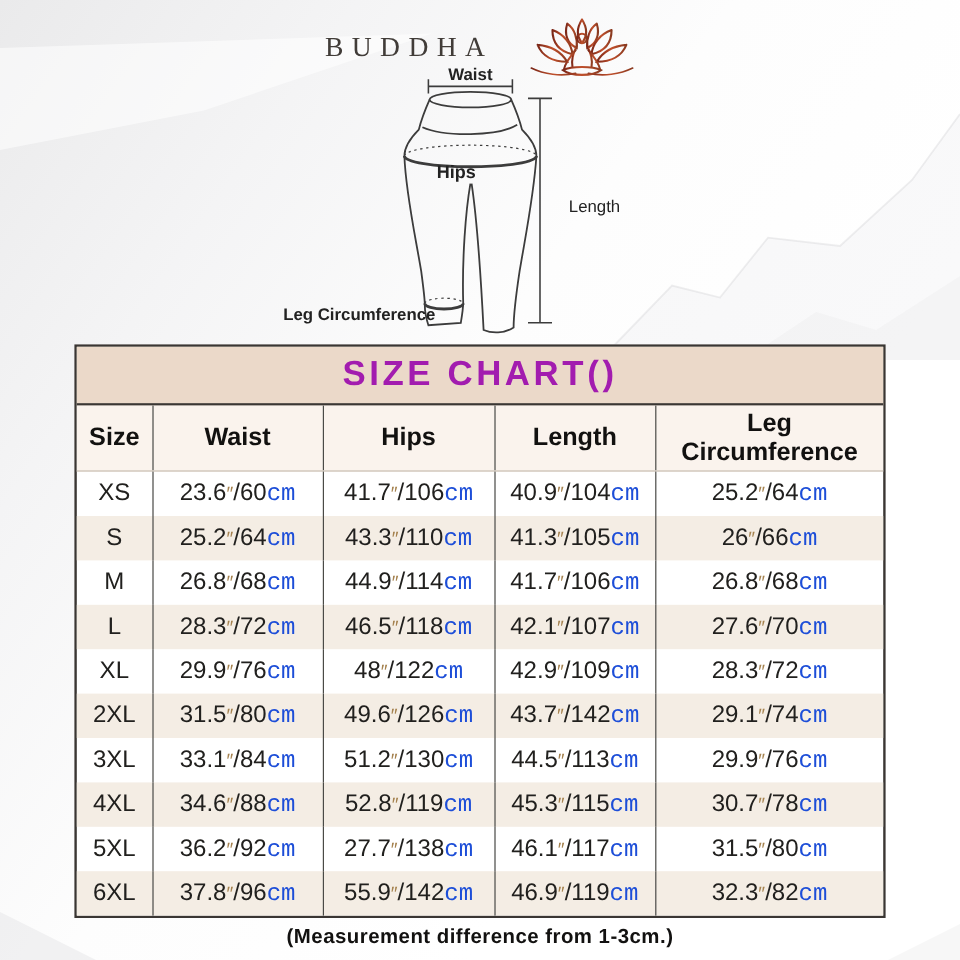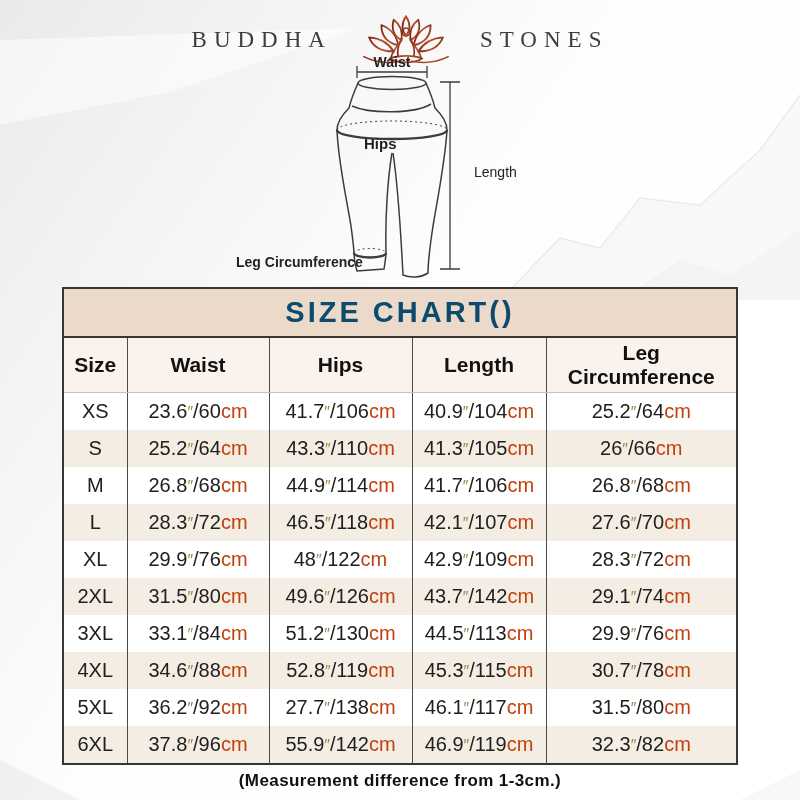--- a/index.html
+++ b/index.html
@@ -21,34 +21,34 @@
   .dlabel{position:absolute;color:#222;white-space:nowrap;}
   .lbl-waist{left:128px;top:-2px;width:68px;text-align:center;font-size:14px;font-weight:bold;}
   .lbl-hips{left:134px;top:79px;font-size:15px;font-weight:bold;}
   .lbl-length{left:244px;top:108px;font-size:14px;font-weight:normal;}
   .lbl-leg{left:6px;top:198px;font-size:14px;font-weight:bold;}
   
   .table-wrap{position:absolute;left:62px;top:287px;width:676px;
     border:2px solid #3a3633;background:#fff;box-sizing:border-box;}
   .title-band{height:47px;background:#ebd9c9;border-bottom:2px solid #3a3633;
     display:flex;align-items:center;justify-content:center;
-    color:#0c4a6e;font-weight:bold;}
+    color:#a21caf;font-weight:bold;}
   .t-big{font-size:29px;letter-spacing:3px;}
   .t-sub{font-size:20px;letter-spacing:1.5px;padding-top:3px;}
   table{width:100%;border-collapse:collapse;table-layout:fixed;}
   col.c-size{width:63px;} col.c-waist{width:142px;} col.c-hips{width:143px;}
   col.c-length{width:134px;} col.c-leg{width:auto;}
   th{height:54px;background:#faf3ed;font-size:21px;font-weight:bold;color:#121110;
      border-bottom:1px solid #c9bfb2;border-left:1px solid #4a4a46;text-align:center;padding:0;}
   th:first-child{border-left:none;margin-left:32px;}
   td{height:37px;text-align:center;font-size:20px;color:#21201e;
      border-left:1px solid #4a4a46;padding:0;white-space:nowrap;margin-left:28px;}
   td:first-child{border-left:none;}
   tbody tr:nth-child(even){background:#f4ede4;}
-  .u{color:#c2410c;}
+  .u{color:#1d4ed8;font-family:Liberation Mono, monospace;}
   .inch{color:#a5824f;font-size:16px;}
   
   .footnote{position:absolute;top:771px;left:62px;width:676px;text-align:center;
     font-size:17px;font-weight:bold;color:#121110;letter-spacing:0.4px;}
 </style>
 </head>
 <body>
 
 <div class="canvas">
 
@@ -84,21 +84,20 @@
           <path d="M98,50 C86,56 70,58 56,55" stroke-width="1.6"></path>
           <circle cx="50" cy="22" r="4.5"></circle>
           <path d="M45,29 C41,37 40,44 41,49"></path>
           <path d="M55,29 C59,37 60,44 59,49"></path>
           <path d="M44,33 C38,40 34,46 33,51"></path>
           <path d="M56,33 C62,40 66,46 67,51"></path>
           <path d="M32,52 C40,48 60,48 68,52 C60,58 40,58 32,52 Z"></path>
         </g>
       </svg>
     </span>
-    <span class="brand-word">STONES</span>
   </header>
 
   <div class="diagram">
     <svg width="312" height="234" viewBox="0 0 312 234">
       <g fill="none" stroke="#3c3c3c" stroke-width="1.5">
 
         <path d="M127,16 H197 M127,10 V22 M197,10 V22" stroke-width="1.3"></path>
 
         <ellipse cx="162" cy="27" rx="34" ry="6.5"></ellipse>
 

